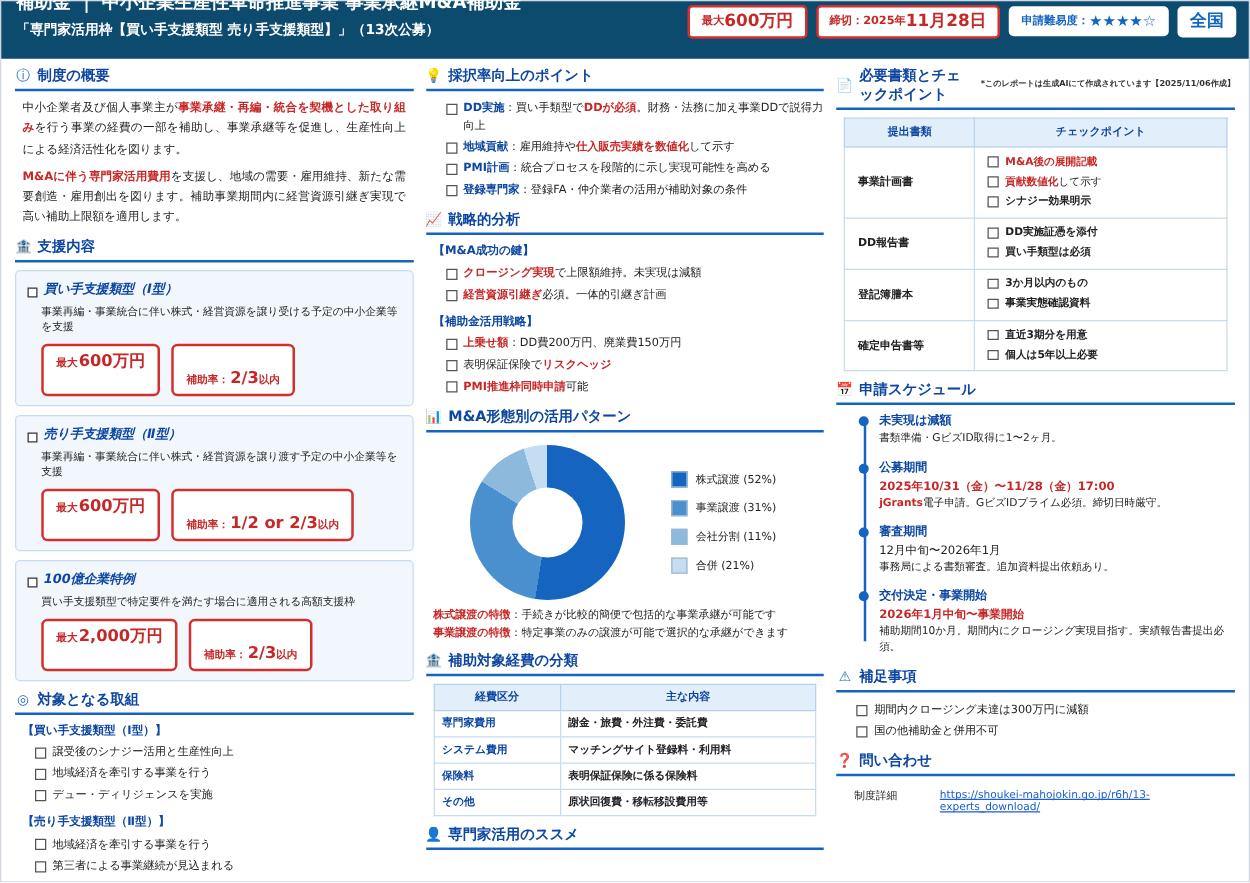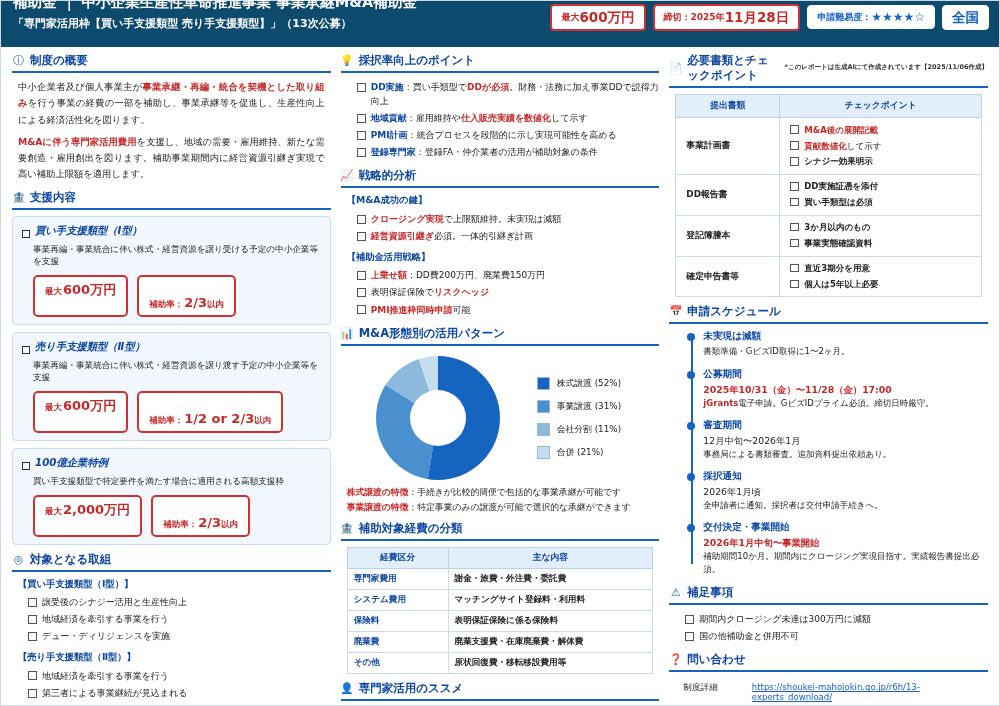--- a/index.html
+++ b/index.html
@@ -402,24 +402,20 @@
             </tr>
             <tr>
               <td class="key">システム費用</td>
               <td class="val">マッチングサイト登録料・利用料</td>
             </tr>
             <tr>
               <td class="key">保険料</td>
               <td class="val">表明保証保険に係る保険料</td>
             </tr>
             <tr>
-              <td class="key">廃業費</td>
-              <td class="val">廃業支援費・在庫廃棄費・解体費</td>
-            </tr>
-            <tr>
               <td class="key">その他</td>
               <td class="val">原状回復費・移転移設費用等</td>
             </tr>
           </tbody>
         </table>
       </div>
 
       <div class="sec">
         <div class="sec-head">
           <span class="sec-ico">👤</span>
@@ -503,25 +499,20 @@
             <div class="tl-desc">
               <span class="b" style="color:#c62828;">jGrants</span><span>電子申請。GビズIDプライム必須。締切日時厳守。</span>
             </div>
           </div>
           <div class="tl-item">
             <div class="tl-title">審査期間</div>
             <div class="tl-date plain">12月中旬〜2026年1月</div>
             <div class="tl-desc">事務局による書類審査。追加資料提出依頼あり。</div>
           </div>
           <div class="tl-item">
-            <div class="tl-title">採択通知</div>
-            <div class="tl-date plain">2026年1月頃</div>
-            <div class="tl-desc">全申請者に通知。採択者は交付申請手続きへ。</div>
-          </div>
-          <div class="tl-item">
             <div class="tl-title">交付決定・事業開始</div>
             <div class="tl-date">2026年1月中旬〜事業開始</div>
             <div class="tl-desc">補助期間10か月。期間内にクロージング実現目指す。実績報告書提出必須。</div>
           </div>
         </div>
       </div>
 
       <div class="sec">
         <div class="sec-head">
           <span class="sec-ico">⚠</span>

